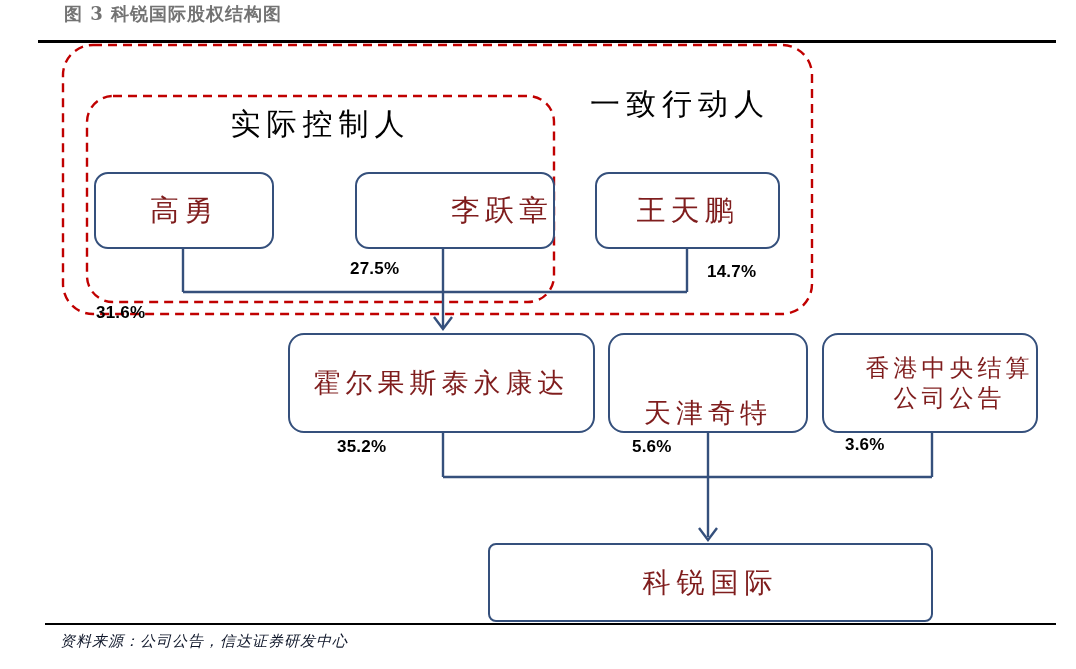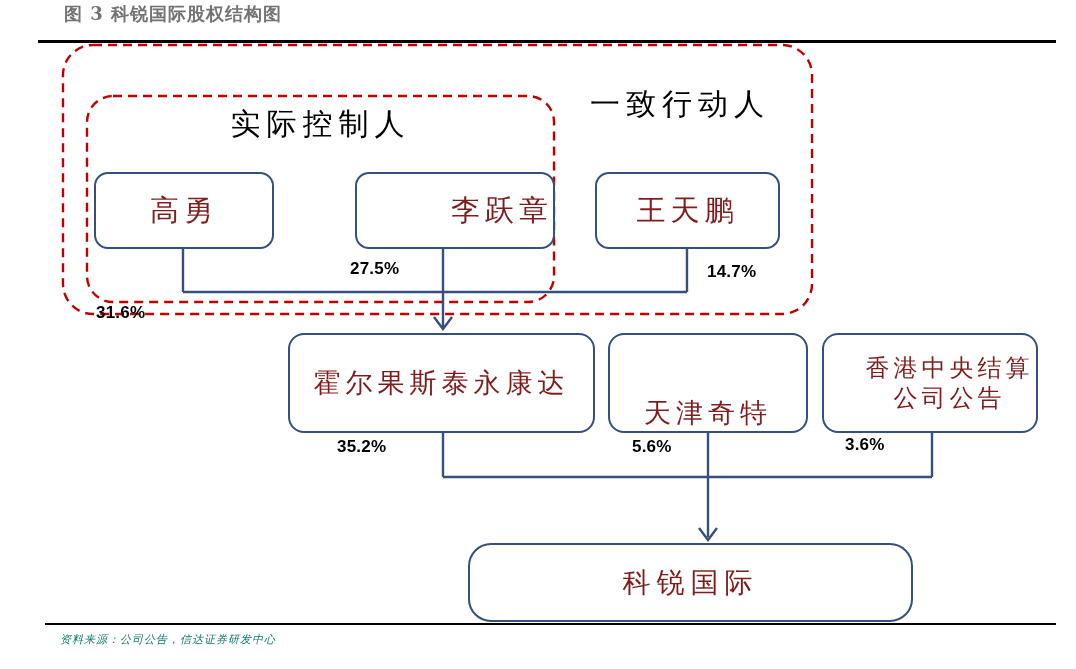--- a/index.html
+++ b/index.html
@@ -28,30 +28,30 @@
   .node{
     position:absolute;
     border:2.5px solid #35507C;border-radius:14px;
     background:#ffffff;
     display:flex;align-items:center;justify-content:center;
     text-align:center;color:#7f1d1d;
     box-sizing:border-box;
   }
   .node.r1{top:172px;height:77px;font-size:29px;letter-spacing:5px;}
   .node.r2{top:333px;height:100px;font-size:27px;letter-spacing:5px;border-radius:16px;}
-  .node.company{left:468px;top:543px;width:445px;height:79px;font-size:28px;letter-spacing:6px;border-radius:23px;}
+  .node.company{left:488px;top:543px;width:445px;height:79px;font-size:28px;letter-spacing:6px;border-radius:8px;}
   .node .two-line{line-height:1.25;font-size:24px;letter-spacing:4px;}
   .pct{
     position:absolute;color:#000000;
     font-family:"Liberation Sans",sans-serif;
     font-size:17px;font-weight:bold;letter-spacing:0.2px;
   }
   .source{
     position:absolute;left:60px;top:632px;
-    font-size:11px;font-style:italic;color:#0f766e;
+    font-size:15px;font-style:italic;color:#0f172a;
     letter-spacing:1px;
   }
 </style>
 </head>
 <body>
 
 <div class="figure">
 
   <div class="fig-title">图 3 科锐国际股权结构图</div>
   <div class="rule top"></div>

